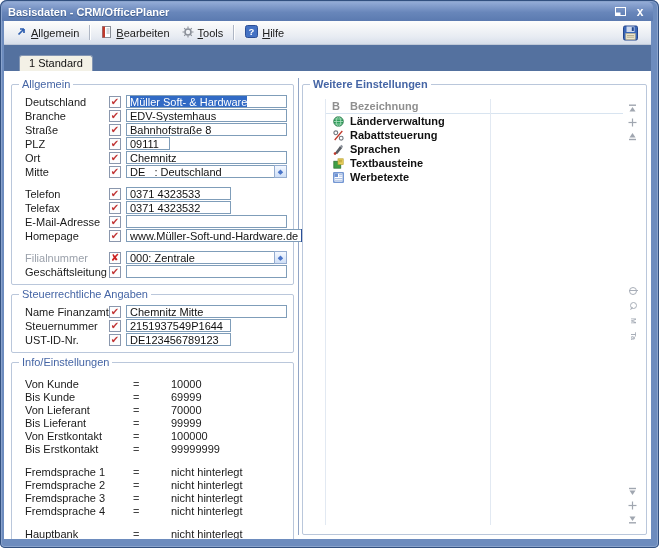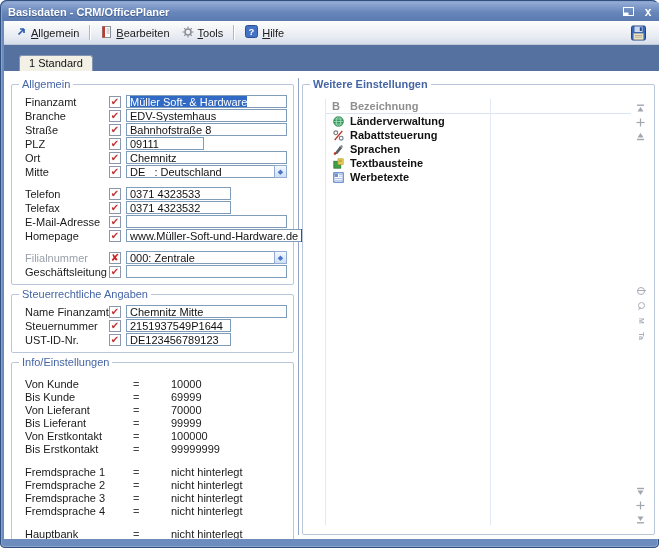--- a/index.html
+++ b/index.html
@@ -1,17 +1,17 @@
 <!DOCTYPE html>
 <html><head>
 <meta charset="utf-8">
 <style>
   html,body{margin:0;padding:0;}
   body{width:659px;height:548px;position:relative;font-family:"Liberation Sans",sans-serif;font-size:11px;background:#fff;overflow:hidden;}
-  .window{position:absolute;inset:0;background:#6d8cbe;border-radius:7px 7px 5px 5px;box-shadow:0 0 0 1px #32507f inset, 0 0 0 2px #8aa3cc inset;display:flex;flex-direction:column;box-sizing:border-box;padding:2px 0 9px 4px;}
+  .window{position:absolute;inset:0;background:#6d8cbe;border-radius:7px 7px 5px 5px;box-shadow:0 0 0 1px #32507f inset, 0 0 0 2px #8aa3cc inset;display:flex;flex-direction:column;box-sizing:border-box;padding:2px 8px 9px 4px;}
   .titlebar{height:19px;display:flex;align-items:center;color:#fff;font-weight:bold;padding:0 5px 0 6px;background:linear-gradient(#93abd6,#6886ba 55%,#5b7ab0);border-radius:5px 5px 0 0;margin:0 -2px 0 -2px;}
   .titlebar .title{flex:1;text-shadow:0 1px 1px #3a5685;}
   .tb-btn{width:16px;height:14px;display:flex;align-items:center;justify-content:center;margin-left:4px;cursor:default;}
   .close-glyph{color:#fff;font-weight:bold;font-size:12px;line-height:10px;}
   .toolbar{height:23px;background:linear-gradient(#fdfdfc,#e7ebf2 70%,#d7deea);display:flex;align-items:center;padding:0 6px;border-bottom:1px solid #c0c9d8;}
   .mitem{display:flex;align-items:center;gap:4px;padding:2px 6px;color:#202020;}
   .mitem .u{text-decoration:underline;}
   .tsep{width:1px;height:15px;background:#aeb6c4;border-right:1px solid #fff;margin:0 4px;}
   .spacer{flex:1;}
   .tabstrip{height:26px;background:#54719f;display:flex;align-items:flex-end;padding-left:15px;}
@@ -22,21 +22,21 @@
   .rightcol{flex:1;display:flex;flex-direction:column;font-weight:bold;}
   .group{border:1px solid #bac7db;border-radius:2px;position:relative;margin-top:6px;padding:10px 6px 5px 13px;background:#fff;}
   .group>.legend{position:absolute;top:-7px;left:7px;background:#fff;padding:0 3px;color:#4565a5;}
   .frow{display:grid;grid-template-columns:84px 17px 1fr;align-items:center;height:13px;margin-bottom:1px;}
   .frow .lbl{color:#1a1a1a;overflow:hidden;white-space:nowrap;}
   .frow .lbl.dis{color:#9ba1ab;}
   .gap8{height:8px;}
   .chk{width:12px;height:12px;border:1px solid #8a97ad;background:#fdfdfd;display:flex;align-items:center;justify-content:center;font-size:10px;line-height:10px;color:#c13535;box-sizing:border-box;}
   .chk.x{color:#cc2222;}
   .tb{height:13px;line-height:13px;border:1px solid #7f9db9;background:#fff;padding:0 3px;white-space:pre;overflow:hidden;box-sizing:border-box;color:#111;}
-  .tb.short{width:78px;}
+  .tb.short{width:44px;}
   .tb.med{width:105px;}
   .tb.full{width:100%;}
   .sel{background:#316ac5;color:#fff;}
   .combo{display:flex;width:100%;}
   .combo .tb{flex:1;border-right:none;}
   .combo .drop{width:13px;height:13px;box-sizing:border-box;border:1px solid #94accf;background:linear-gradient(#f4f8ff,#cfdff6);display:flex;align-items:center;justify-content:center;color:#4a74c8;font-size:7px;}
   .linkfield{display:flex;width:100%;}
   .linkfield .tb{flex:1;border-right:none;}
   .gobtn{width:13px;height:13px;box-sizing:border-box;border:1px solid #2c4f96;background:linear-gradient(#7ba0e2,#3a66bd);color:#fff;display:flex;align-items:center;justify-content:center;font-size:9px;line-height:9px;}
   .irow{display:grid;grid-template-columns:86px 16px 1fr;align-items:center;height:12px;margin-bottom:1px;color:#1a1a1a;gap:22px;}
@@ -136,21 +136,21 @@
   </div>
 
   <div class="content">
 
     <div class="leftcol">
 
       <div class="group">
         <span class="legend">Allgemein</span>
 
         <div class="frow">
-          <span class="lbl">Finanzamt</span>
+          <span class="lbl">Deutschland</span>
           <span class="chk">✔</span>
           <span class="tb full"><span class="sel">Müller Soft- &amp; Hardware</span></span>
         </div>
         <div class="frow">
           <span class="lbl">Branche</span>
           <span class="chk">✔</span>
           <span class="tb full">EDV-Systemhaus</span>
         </div>
         <div class="frow">
           <span class="lbl">Straße</span>

